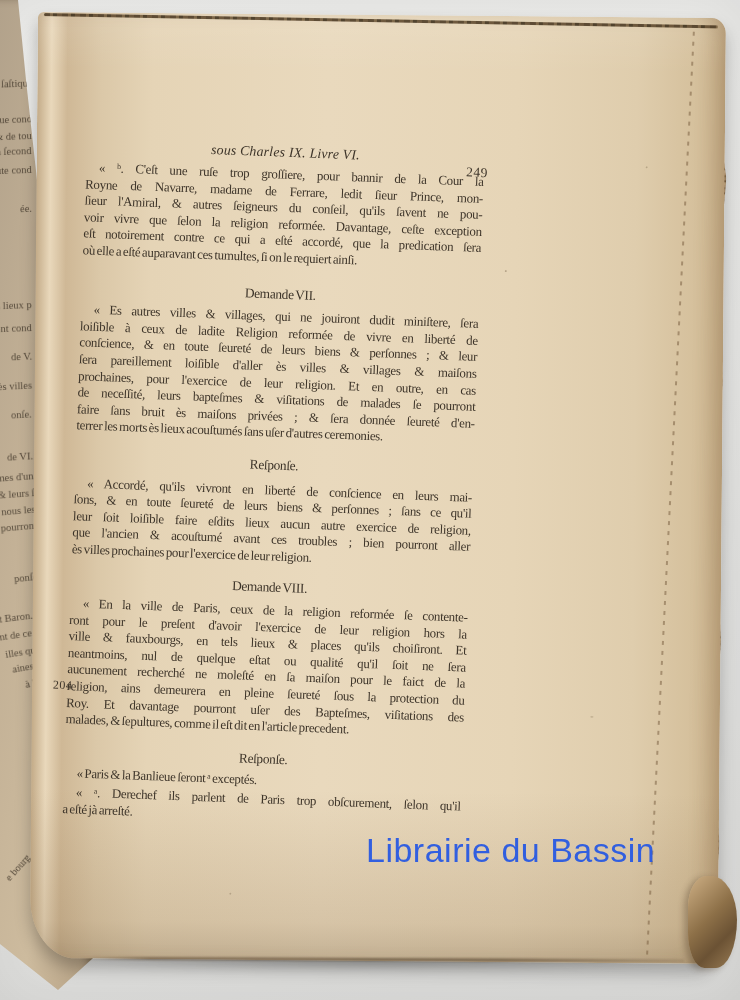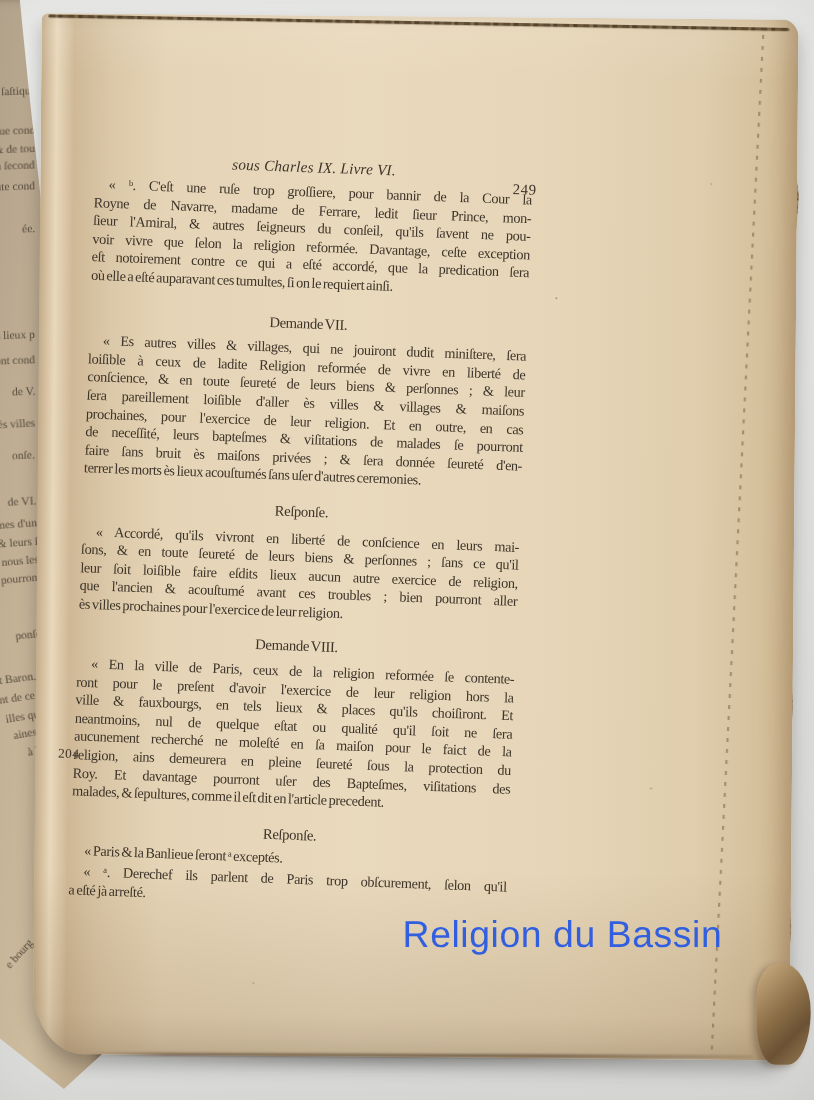--- a/index.html
+++ b/index.html
@@ -173,14 +173,14 @@
             <div class="line">a eſté jà arreſté.</div>
           </div>
         </div>
       <div class="margin-number">204</div>
     </div>
   </div>
 
   <div class="fore-edge"></div>
   <div class="corner-rough"></div>
 
-  <div class="watermark">Religion du Bassin</div>
+  <div class="watermark">Librairie du Bassin</div>
 </div>
 
 </body></html>

